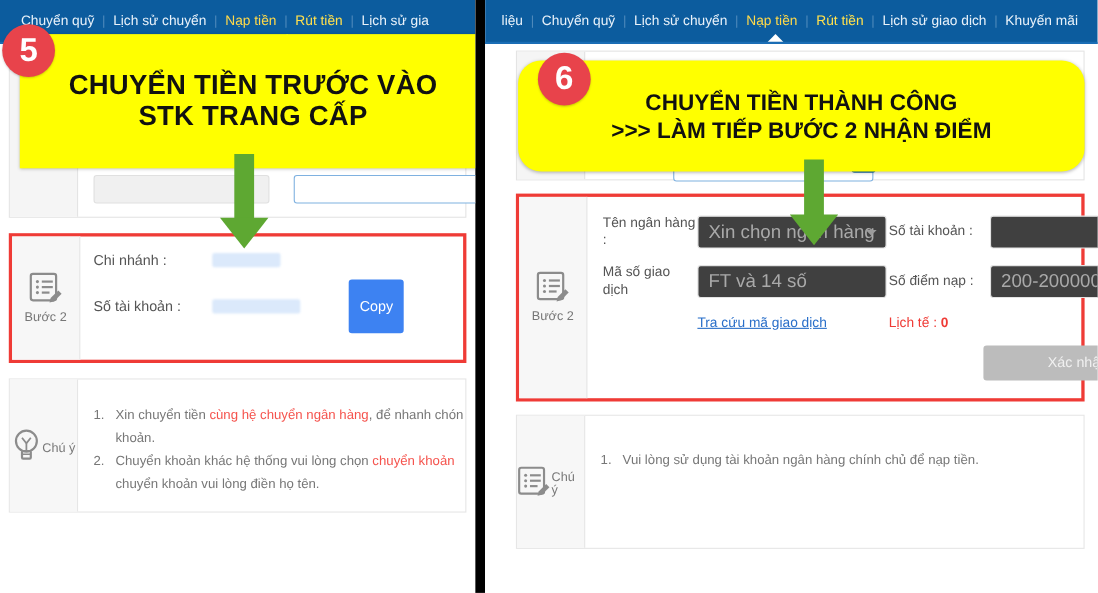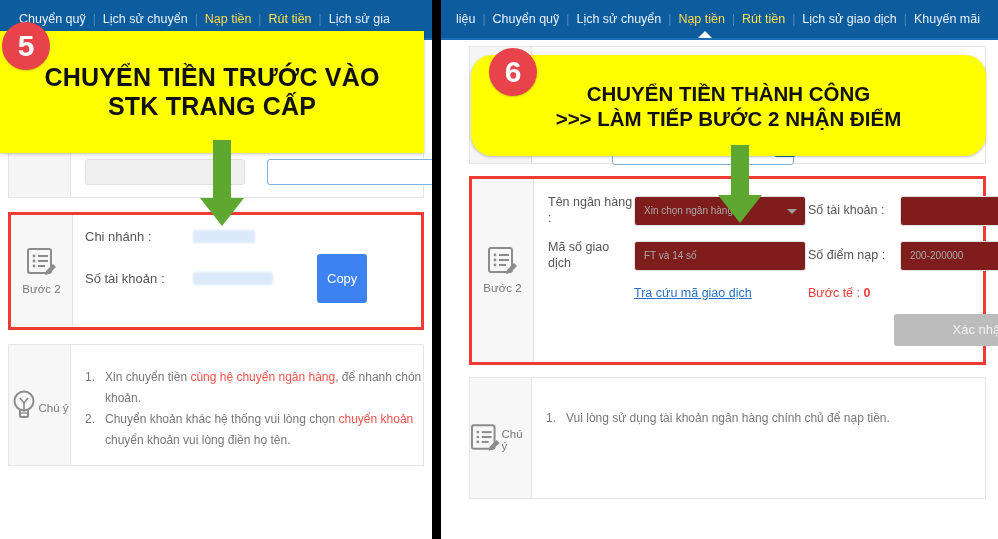--- a/index.html
+++ b/index.html
@@ -163,26 +163,26 @@
     display: flex; align-items: center; justify-content: center;
     border-radius: 3px;
     margin-left: 108px; margin-top: 8px;
   }
 
   
   .rgrid { display: grid; grid-template-columns: 86px 174px 92px 1fr; row-gap: 14px; align-items: center; }
   .lbl-r { font-size: 12.5px; color: #555; line-height: 1.25; }
   .fld-r {
     height: 30px;
-    background: #7f1d1d;
+    background: #404040;
     border: 1px solid #e3e3e3;
     border-radius: 3px;
     display: flex; align-items: center;
     padding-left: 9px;
-    font-size: 10px;
+    font-size: 17px;
     color: #a9a9a9;
     position: relative;
   }
   .fld-r.wide { width: 172px; }
   .fld-r.full { width: 172px; }
   .link-r {
     grid-column: 2 / 3;
     font-size: 12.5px;
     color: #2a6fc9;
     text-decoration: underline;
@@ -218,21 +218,21 @@
     background: #ffff00;
     z-index: 30;
     display: flex; align-items: center; justify-content: center;
     flex-direction: column;
     text-align: center;
     color: #111;
     font-weight: bold;
     box-shadow: 0 1px 3px rgba(0,0,0,.25);
   }
   .banner-left {
-    left: 0; top: 31px; width: 424px; height: 122px;
+    left: 18px; top: 31px; width: 424px; height: 122px;
     font-size: 25px; line-height: 1.18;
     letter-spacing: .2px;
   }
   .banner-right {
     left: 30px; top: 55px; width: 515px; height: 101px;
     font-size: 20.5px; line-height: 1.22; border-radius: 21px;
   }
 
   
   .badge {
@@ -450,21 +450,21 @@
             <div class="fld-r wide">
               <span>FT và 14 số</span>
             </div>
             <div class="lbl-r">Số điểm nạp :</div>
             <div class="fld-r full" style="width:166px;">
               <span>200-200000</span>
             </div>
 
             <div class="link-r">Tra cứu mã giao dịch</div>
             <div class="actual">
-              <span><span>Bước tế :</span> <b>0</b></span>
+              <span><span>Lịch tế :</span> <b>0</b></span>
 
             </div>
 
             <div class="confirm-btn">Xác nhận</div>
           </div>
         </div>
       </div>
 
       <div class="note-card" style="margin-top:12px; height:122px;">
         <div class="note-side">

